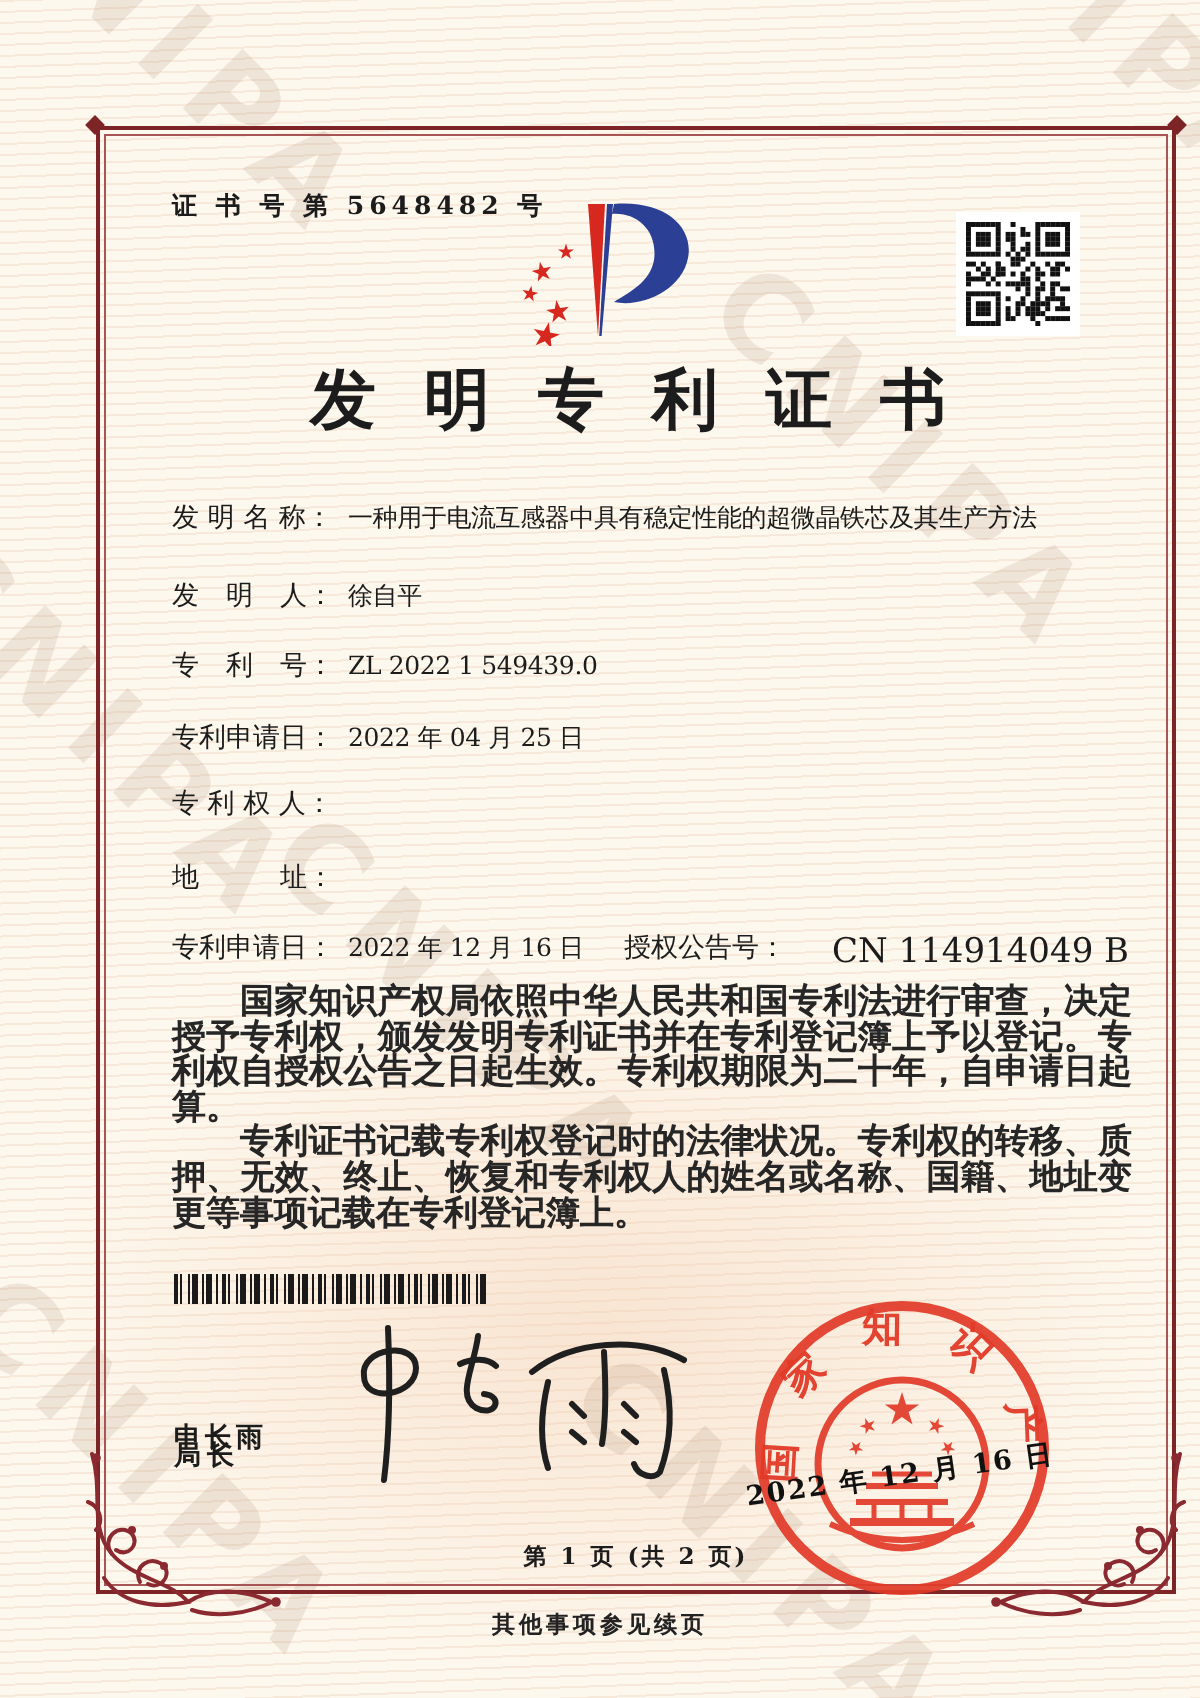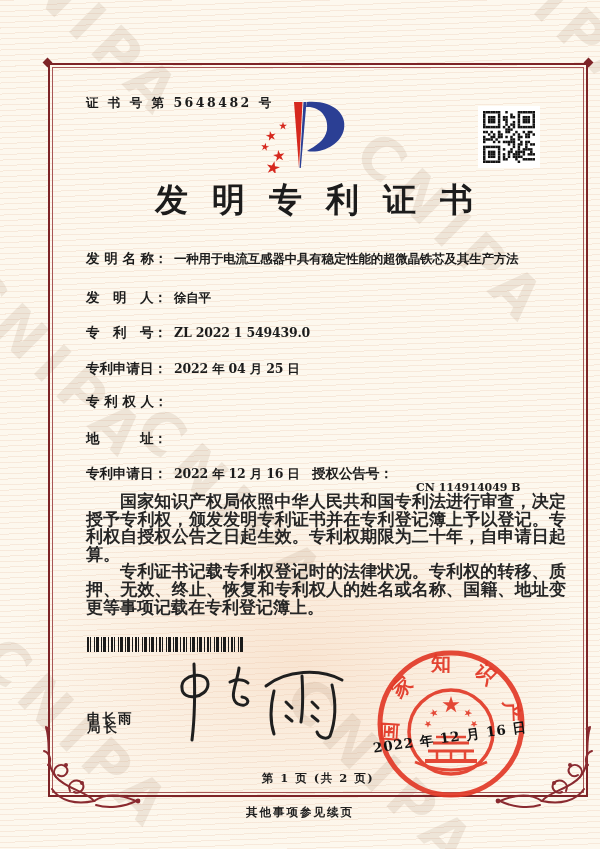--- a/index.html
+++ b/index.html
@@ -47,26 +47,26 @@
     position:absolute;left:428px;top:41px;width:62px;height:62px;background:#fff;
   }
   .qr-box svg{position:absolute;left:5px;top:5px;}
   .title{
     position:absolute;left:0;top:113px;width:100%;text-align:center;
     font-size:33px;font-weight:bold;letter-spacing:24px;padding-left:16px;
     box-sizing:border-box;white-space:nowrap;
   }
   .row{
     position:absolute;left:36px;width:448px;height:20px;white-space:nowrap;
-    font-weight:bold;font-size:13.5px;
+    font-weight:normal;font-size:13.5px;
   }
   .row .lab{display:inline-block;}
   .row .val{position:absolute;left:88px;top:1px;font-size:12.5px;letter-spacing:-0.2px;}
   .row .lab2{position:absolute;left:226px;top:0;}
-  .row .val2{position:absolute;left:330px;top:16px;font-size:11px;}
+  .row .val2{position:absolute;left:330px;top:1px;font-size:17px;}
   .row-name{top:185px;}  .row-inventor{top:224px;}  .row-patno{top:259px;}
   .row-appdate{top:295px;} .row-patentee{top:328px;} .row-address{top:365px;}
   .row-grant{top:400px;}
 
   .body-text{
     position:absolute;left:36px;right:20px;top:428px;
     font-size:17px;line-height:17.6px;text-align:justify;color:#262626;font-weight:bold;
   }
   .body-text p{margin:0;text-indent:2em;}
 

